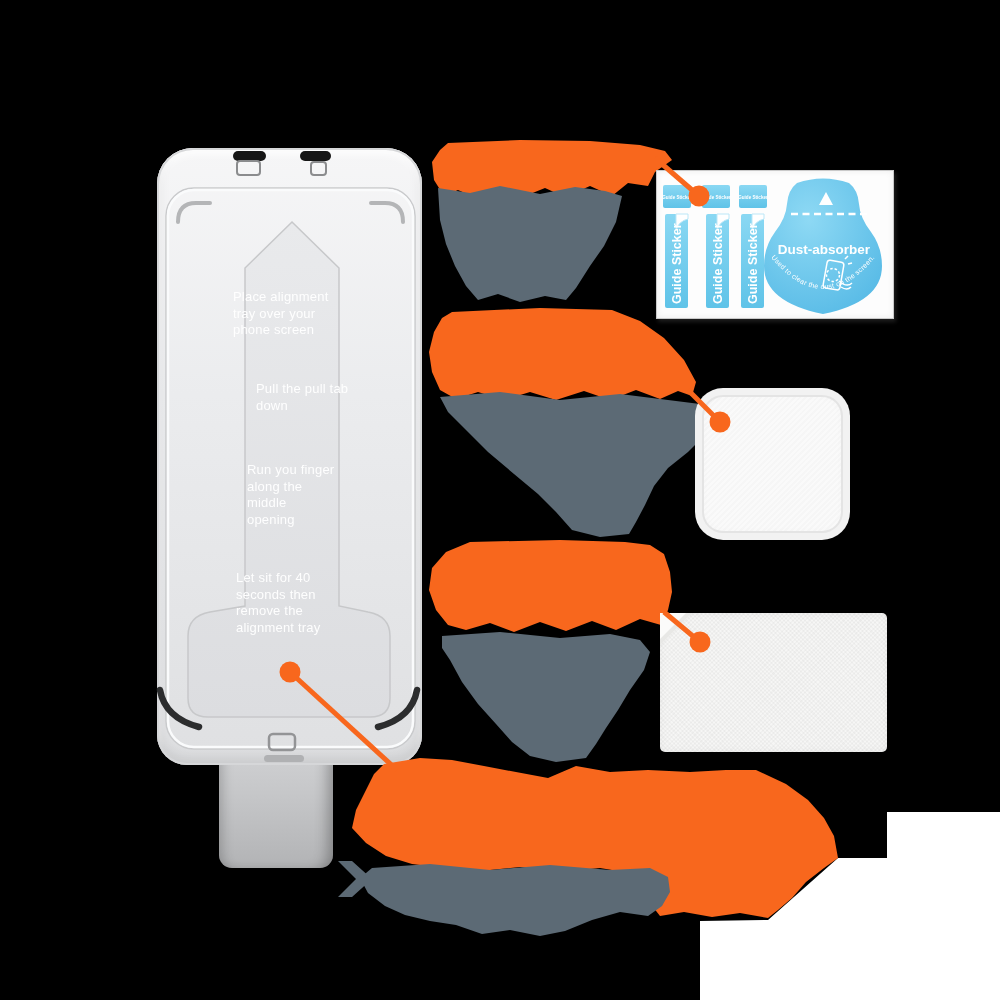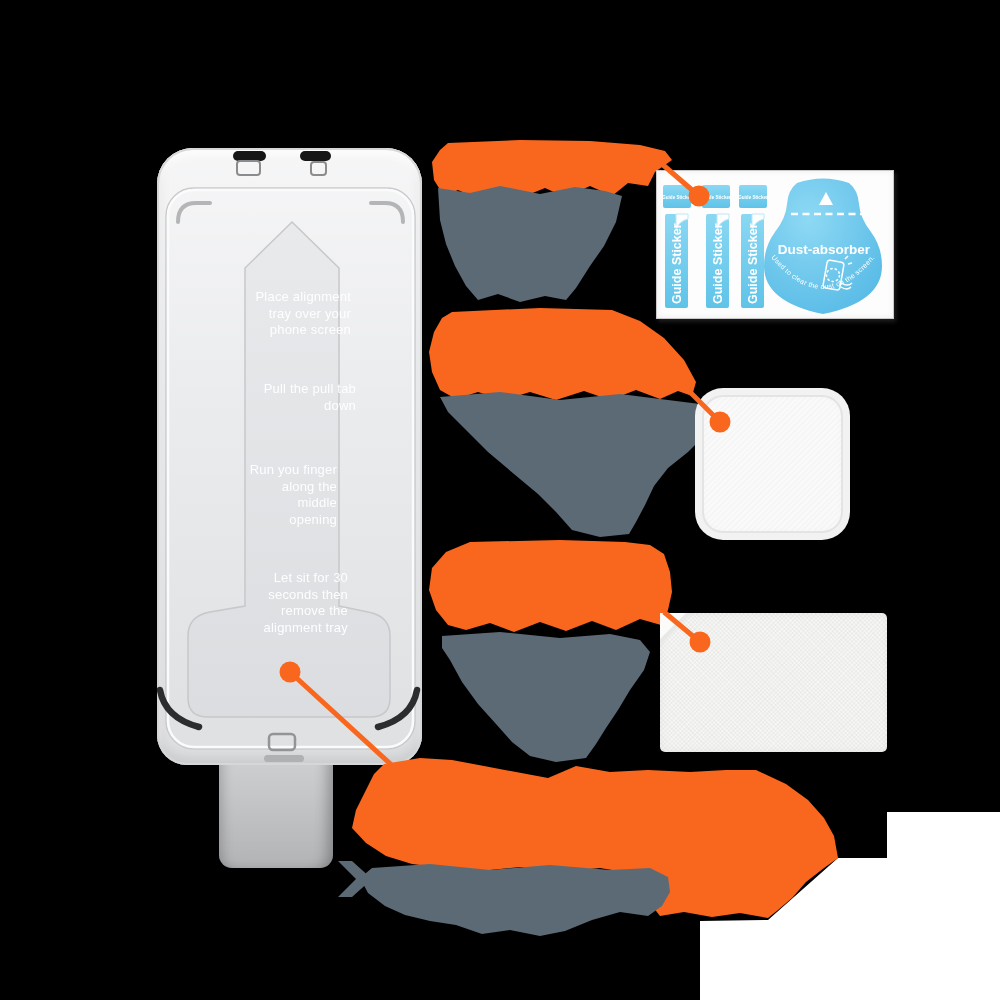--- a/index.html
+++ b/index.html
@@ -10,21 +10,21 @@
   #handle{left:219px;top:700px;width:114px;height:168px;border-radius:0 0 13px 13px;
     background:linear-gradient(180deg,#dcdddf 0%,#c6c7c9 55%,#b2b3b5 100%);
     box-shadow:inset 10px 0 12px -7px rgba(0,0,0,.22), inset -12px 0 14px -7px rgba(0,0,0,.3);
     z-index:1;}
   #tray{left:157px;top:148px;width:265px;height:617px;border-radius:36px 36px 30px 30px;
     background:linear-gradient(180deg,#f6f6f7 0%,#ebecee 40%,#dfe0e2 100%);
     box-shadow:inset 0 0 0 2px #d6d7d9, inset 0 -8px 14px rgba(0,0,0,.10), inset 0 6px 8px rgba(255,255,255,.9);
     z-index:1;}
   #scene{left:0;top:0;z-index:2;}
   .instruction{z-index:3;color:rgba(255,255,255,.97);font-size:13px;line-height:16.5px;
-    text-align:right;letter-spacing:.2px;}
+    text-align:left;letter-spacing:.2px;}
   #instr-1{left:233px;top:289px;width:118px;}
   #instr-2{left:242px;top:381px;width:100px;margin-left:14px;}
   #instr-3{left:247px;top:462px;width:90px;}
   #instr-4{left:236px;top:570px;width:112px;}
   
   #sticker-card{left:656px;top:170px;width:236px;height:147px;background:#fdfdfd;
     border:1px solid #c9c9c9;box-shadow:inset 0 0 6px rgba(0,0,0,.07),2px 3px 4px rgba(60,60,60,.5);
     z-index:4;}
   #wipe-packet{left:695px;top:388px;width:155px;height:152px;border-radius:28px;background:#fafafa;
     box-shadow:inset 0 0 0 7px #f2f2f2, inset 0 0 0 9px #e4e4e4, inset 0 0 16px rgba(0,0,0,.06);
@@ -84,21 +84,21 @@
     <polygon points="442,636 500,632 560,638 610,634 640,640 650,652 644,670 630,690 618,710 606,728 596,744 586,758 556,762 530,756 512,742 496,724 478,704 462,682 450,660 442,648" fill="#5C6A75"></polygon>
 
     <polygon points="384,764 420,758 452,760 484,766 516,772 548,778 576,766 610,772 648,770 690,772 726,770 756,770 786,784 808,800 824,818 834,836 838,858 824,868 806,882 792,898 778,910 768,918 740,913 712,917 684,912 660,916 646,898 636,874 600,868 560,872 520,867 480,871 444,868 412,864 386,856 366,843 352,828 356,810 366,790 374,774" fill="#F8671D"></polygon>
     <polygon points="372,868 430,864 490,870 550,865 610,870 650,868 668,877 670,892 662,906 648,916 620,912 592,920 565,931 540,936 510,930 482,934 456,925 430,921 405,915 385,906 368,893 360,878" fill="#5C6A75"></polygon>
     <polygon points="338,861 352,861 372,879 352,897 338,897 356,879" fill="#5C6A75"></polygon>
   </svg>
 
   <div class="abs instruction" id="instr-1">Place alignment tray over your phone screen</div>
   <div class="abs instruction" id="instr-2">Pull the pull tab down</div>
   <div class="abs instruction" id="instr-3">Run you finger along the middle opening</div>
-  <div class="abs instruction" id="instr-4">Let sit for 30 seconds then remove the alignment tray</div>
+  <div class="abs instruction" id="instr-4">Let sit for 40 seconds then remove the alignment tray</div>
 
   <div class="abs" id="sticker-card">
     <svg width="236" height="147" viewBox="0 0 236 147">
       <defs>
         <linearGradient id="stG" x1="0" y1="0" x2="0" y2="1">
           <stop offset="0" stop-color="#8ad8f3"></stop>
             <stop offset="1" stop-color="#5fc3e8"></stop>
         </linearGradient>
         <radialGradient id="dropG" cx="38%" cy="30%" r="85%">
           <stop offset="0" stop-color="#8ed9f4"></stop>

